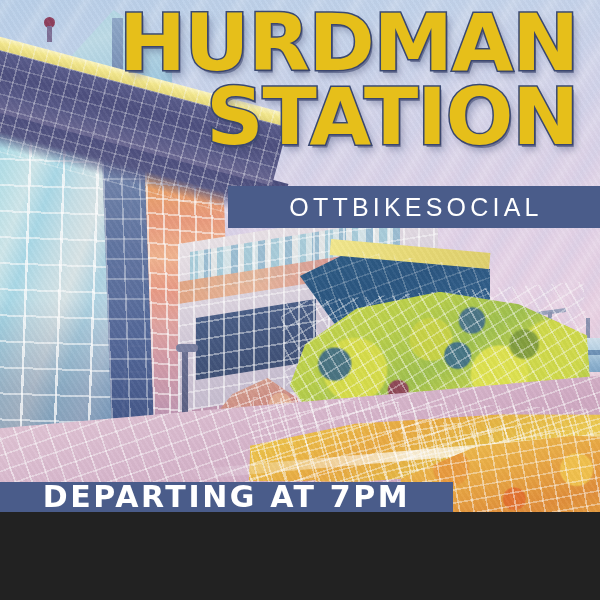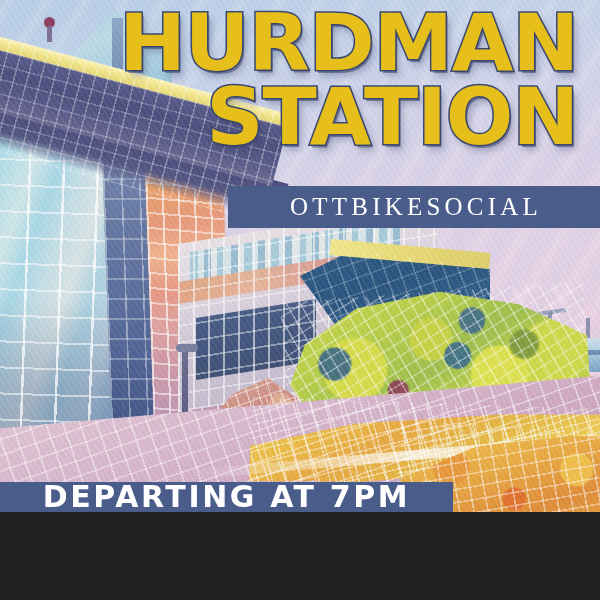--- a/index.html
+++ b/index.html
@@ -515,21 +515,21 @@
     position: absolute;
     left: 228px; top: 186px;
     width: 372px; height: 42px;
     background: #4a5c8a;
     z-index: 20;
     display: flex;
     align-items: center;
     justify-content: center;
   }
   #subtitle-text {
-    font-family: Liberation Serif, serif;
+    font-family: Liberation Sans, sans-serif;
     font-weight: 500;
     font-size: 25px;
     letter-spacing: 4.2px;
     color: #ffffff;
     white-space: nowrap;
     padding-left: 4px;
   }
 
   #bottom-banner {
     position: absolute;

